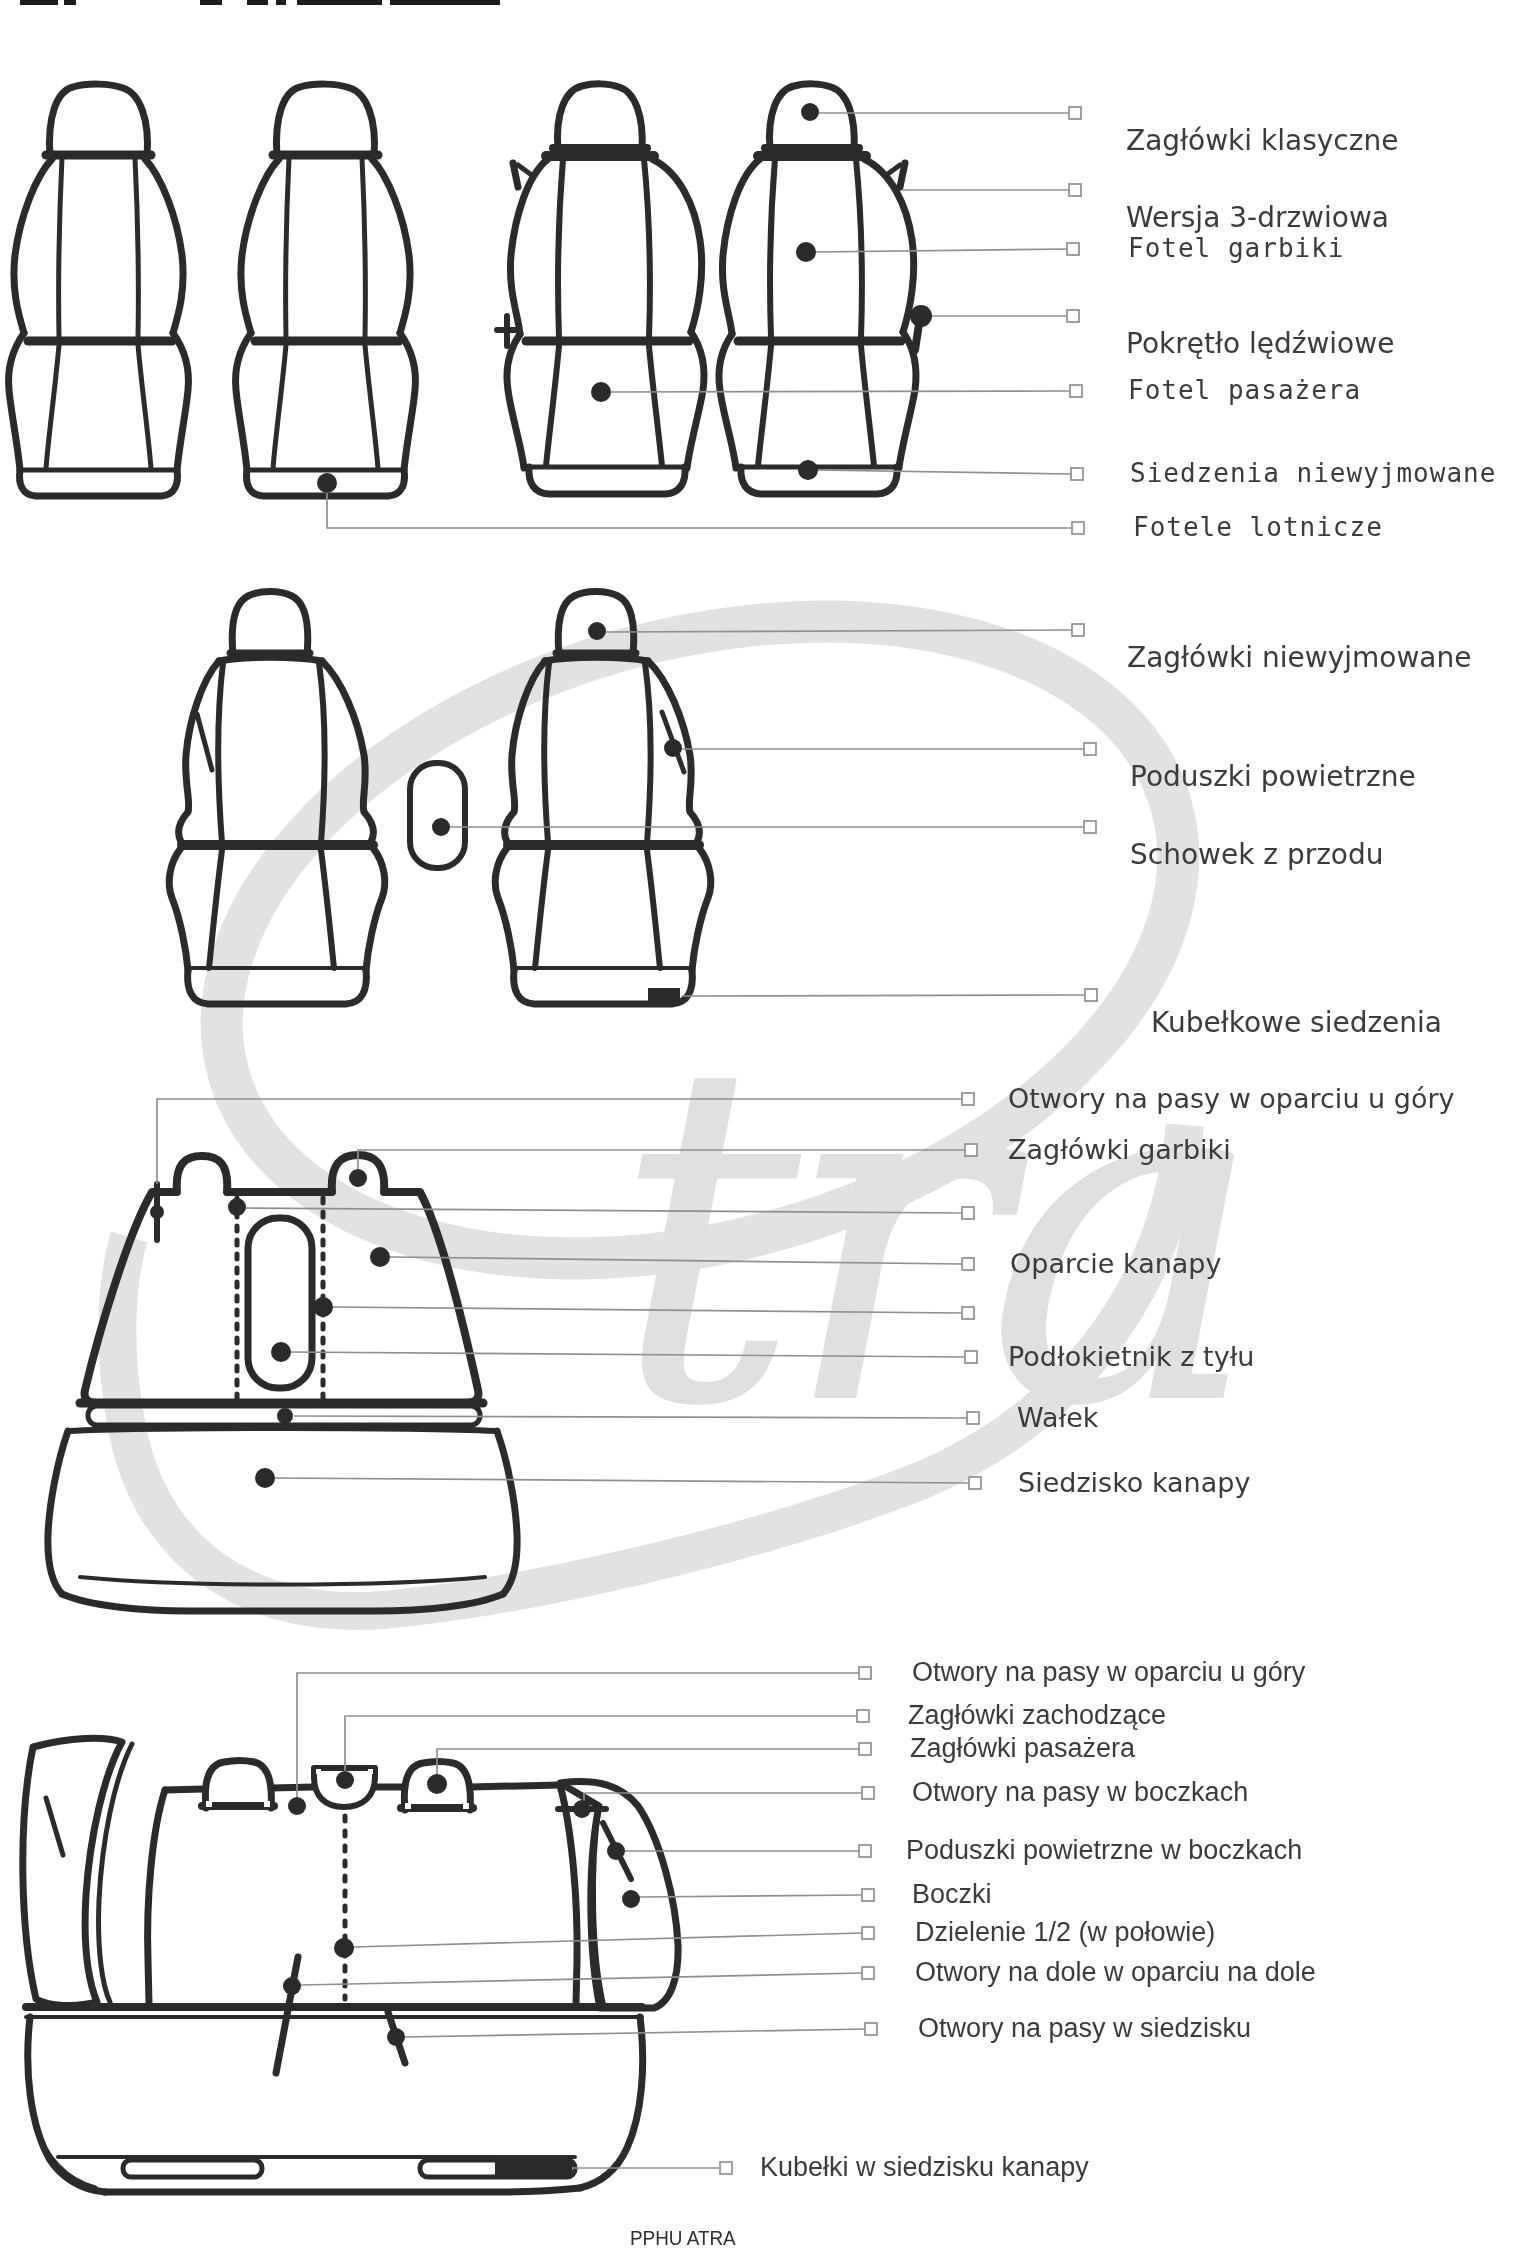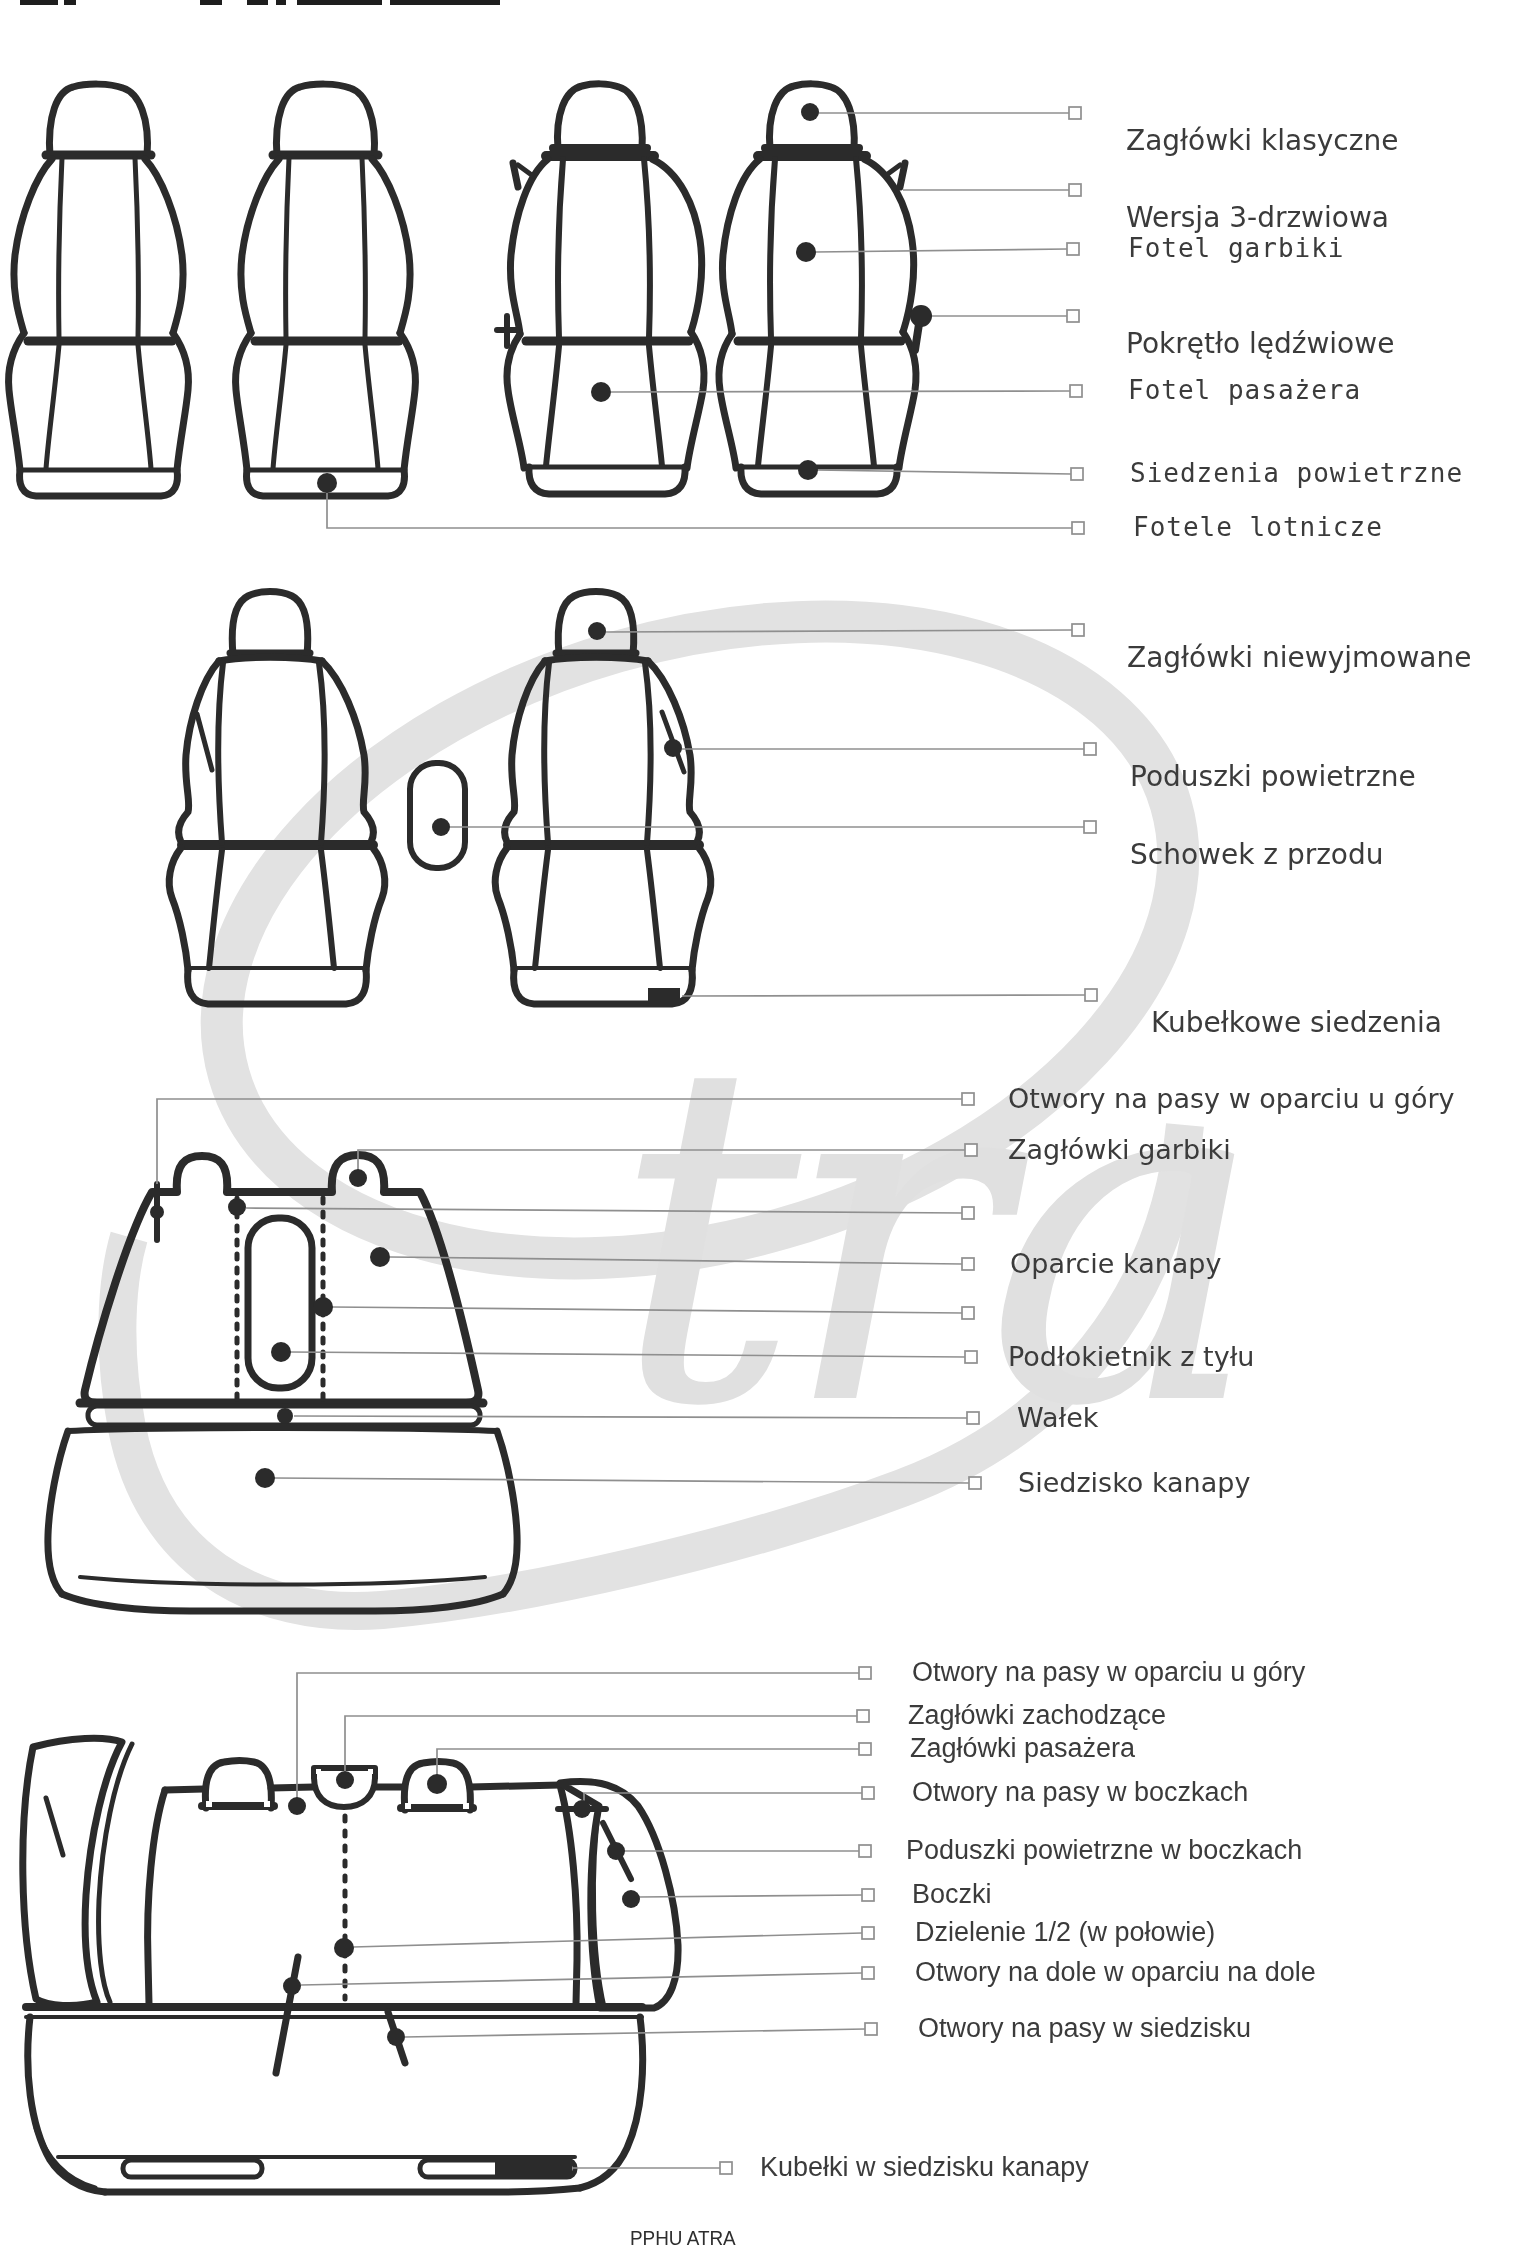--- a/index.html
+++ b/index.html
@@ -294,21 +294,21 @@
     <rect x="865" y="2023" width="12" height="12"></rect>
         <rect x="720" y="2162" width="12" height="12"></rect>
   </g>
 </svg>
 
   <div class="lbl s28" style="left:1126px;top:113px">Zagłówki klasyczne</div>
   <div class="lbl s28" style="left:1126px;top:190px">Wersja 3-drzwiowa</div>
   <div class="lbl mono" style="left:1128px;top:249px">Fotel garbiki</div>
   <div class="lbl s28" style="left:1126px;top:316px">Pokrętło lędźwiowe</div>
   <div class="lbl mono" style="left:1128px;top:391px">Fotel pasażera</div>
-  <div class="lbl mono" style="left:1130px;top:474px">Siedzenia powietrzne</div>
+  <div class="lbl mono" style="left:1130px;top:474px">Siedzenia niewyjmowane</div>
   <div class="lbl mono" style="left:1133px;top:528px">Fotele lotnicze</div>
 
   <div class="lbl s28" style="left:1127px;top:630px">Zagłówki niewyjmowane</div>
   <div class="lbl s28" style="left:1130px;top:749px">Poduszki powietrzne</div>
   <div class="lbl s28" style="left:1130px;top:827px">Schowek z przodu</div>
   <div class="lbl s28" style="left:1151px;top:995px">Kubełkowe siedzenia</div>
 
   <div class="lbl s27" style="left:1008px;top:1099px">Otwory na pasy w oparciu u góry</div>
   <div class="lbl s27" style="left:1008px;top:1150px">Zagłówki garbiki</div>
   <div class="lbl s27" style="left:1010px;top:1264px">Oparcie kanapy</div>

